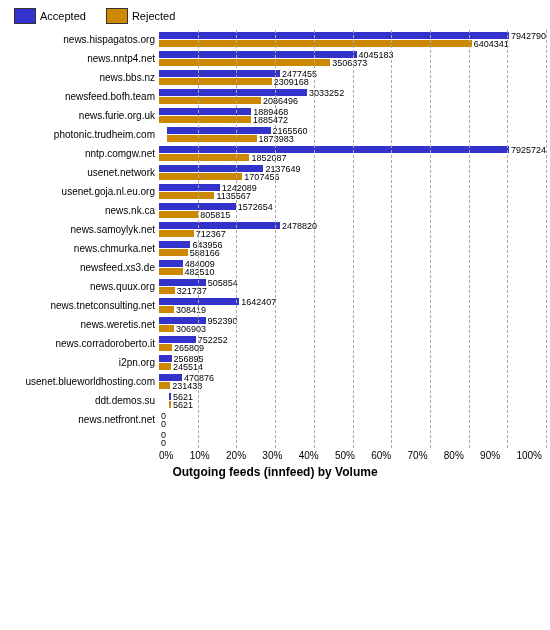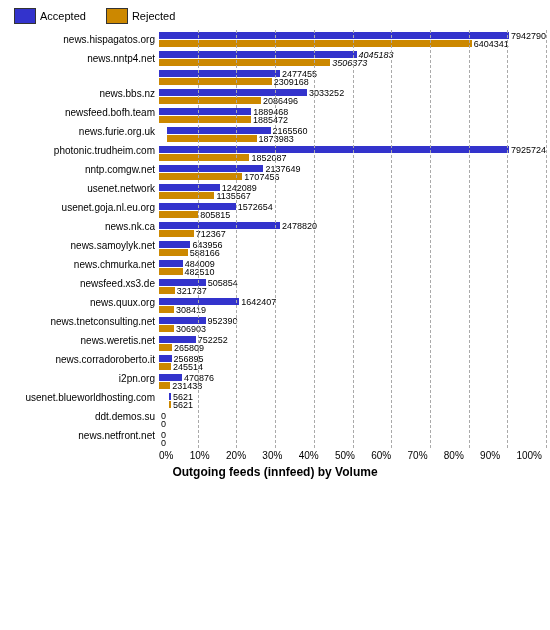--- a/index.html
+++ b/index.html
@@ -117,21 +117,21 @@
     <div class="legend-item">
       <div class="legend-box rejected"></div>
       <span>Rejected</span>
     </div>
   </div>
 
   <div class="chart-area" id="chart-area">
     <div class="labels-col" id="labels-col">
         <div class="row-label" style="height: 19px; line-height: 19px;">news.hispagatos.org</div>
         <div class="row-label" style="height: 19px; line-height: 19px;">news.nntp4.net</div>
-        <div class="row-label" style="height: 19px; line-height: 19px; margin-top: 16px;">news.bbs.nz</div>
+        <div class="row-label" style="height: 19px; line-height: 19px;">news.bbs.nz</div>
         <div class="row-label" style="height: 19px; line-height: 19px;">newsfeed.bofh.team</div>
         <div class="row-label" style="height: 19px; line-height: 19px;">news.furie.org.uk</div>
         <div class="row-label" style="height: 19px; line-height: 19px;">photonic.trudheim.com</div>
         <div class="row-label" style="height: 19px; line-height: 19px;">nntp.comgw.net</div>
         <div class="row-label" style="height: 19px; line-height: 19px;">usenet.network</div>
         <div class="row-label" style="height: 19px; line-height: 19px;">usenet.goja.nl.eu.org</div>
         <div class="row-label" style="height: 19px; line-height: 19px;">news.nk.ca</div>
         <div class="row-label" style="height: 19px; line-height: 19px;">news.samoylyk.net</div>
         <div class="row-label" style="height: 19px; line-height: 19px;">news.chmurka.net</div>
         <div class="row-label" style="height: 19px; line-height: 19px;">newsfeed.xs3.de</div>
@@ -161,21 +161,21 @@
           <div class="bar-pair" style="height: 19px;">
             <div class="bar">
               <div class="bar-fill accepted" style="width: 100%; min-width: 2px;"></div>
               <span class="bar-value">7942790</span>
             </div>
             <div class="bar">
               <div class="bar-fill rejected" style="width: 80.8045%; min-width: 2px;"></div>
               <span class="bar-value">6404341</span>
             </div>
           </div>
-          <div class="bar-pair" style="height: 19px; font-style: italic;">
+          <div class="bar-pair" style="height: 19px;">
             <div class="bar">
               <div class="bar-fill accepted" style="width: 51.0387%; min-width: 2px;"></div>
               <span class="bar-value">4045183</span>
             </div>
             <div class="bar">
               <div class="bar-fill rejected" style="width: 44.2404%; min-width: 2px;"></div>
               <span class="bar-value">3506373</span>
             </div>
           </div>
           <div class="bar-pair" style="height: 19px;">

